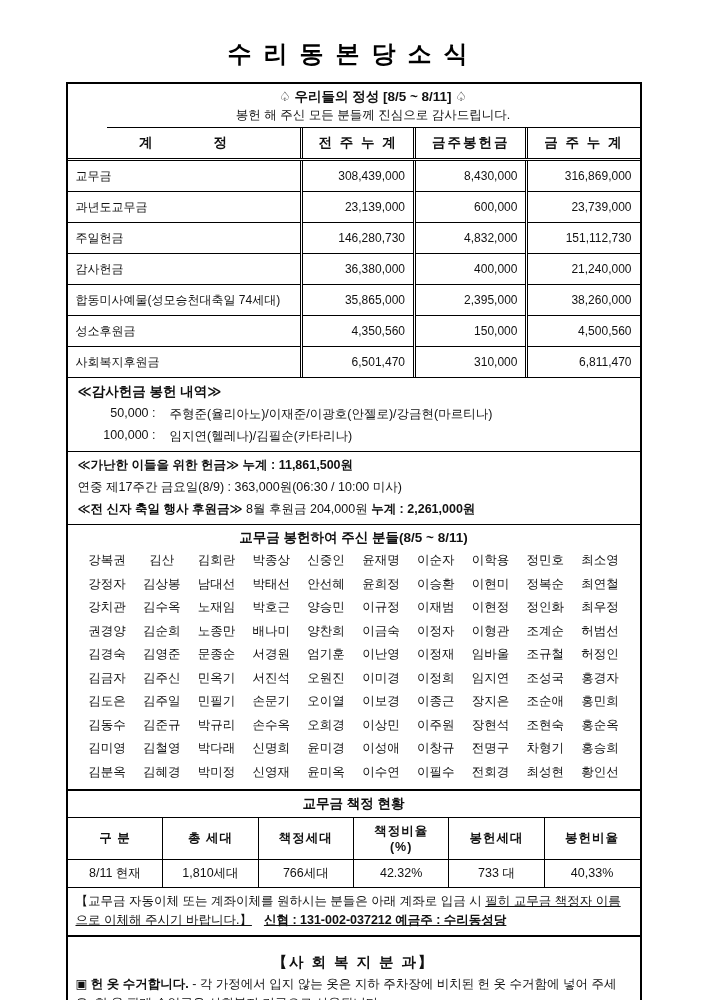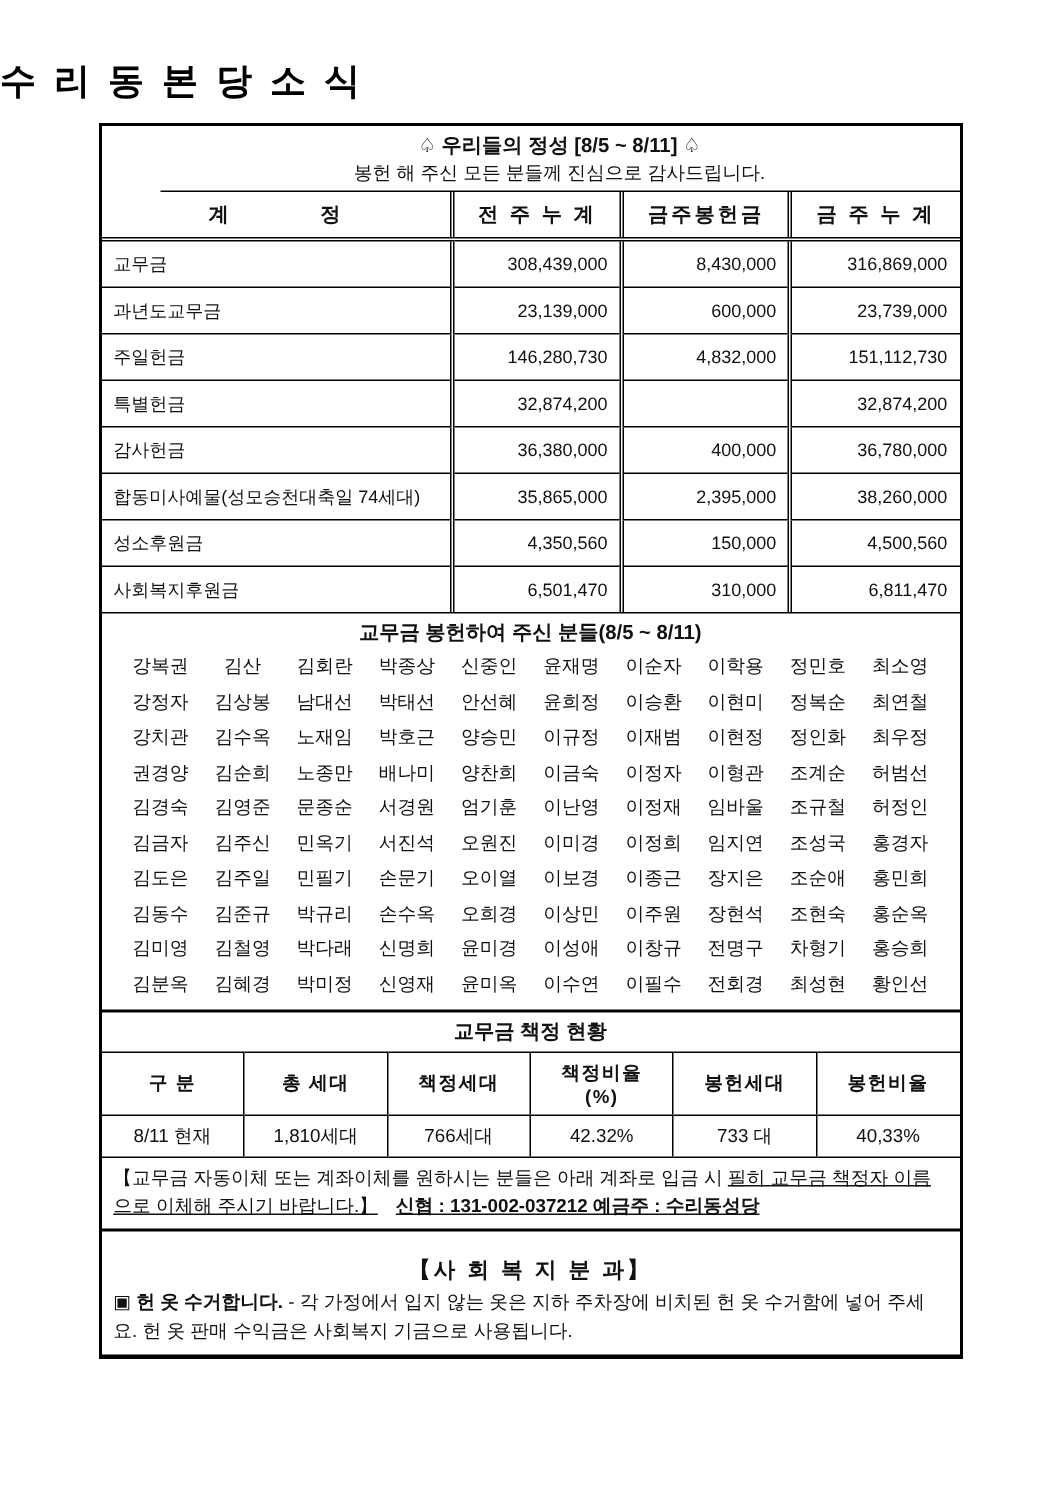--- a/index.html
+++ b/index.html
@@ -3,21 +3,21 @@
 <meta charset="utf-8">
 <style>
   * { box-sizing: border-box; margin: 0; padding: 0; }
   body {
     width: 707px; height: 1000px; background: #ffffff;
     font-family: "Liberation Sans", "DejaVu Sans", sans-serif;
     color: #111; overflow: hidden;
   }
   .page { width: 707px; height: 1000px; padding-top: 38px; }
   h1.masthead {
-    text-align: left; font-size: 24px; font-weight: bold;
+    text-align: center; font-size: 24px; font-weight: bold;
     letter-spacing: 12px; margin-bottom: 12px; color: #000;
   }
   .box {
     width: 576px; margin: 0 auto; border: 2px solid #000; background: #fff;
   }
   
   .devotion { text-align: center; padding: 4px 0 3px; border-bottom: 1px solid #000; margin-left: 39px; }
   .devotion-title { font-size: 13.5px; font-weight: bold; }
   .devotion-title .spade { font-weight: normal; font-size: 13px; }
   .devotion-sub { font-size: 12.5px; margin-top: 1px; }
@@ -118,30 +118,24 @@
           <td class="sep amount">600,000</td>
           <td class="sep amount">23,739,000</td>
         </tr>
           <tr>
           <td>주일헌금</td>
           <td class="sep amount">146,280,730</td>
           <td class="sep amount">4,832,000</td>
           <td class="sep amount">151,112,730</td>
         </tr>
           <tr>
-          <td>특별헌금</td>
-          <td class="sep amount">32,874,200</td>
-          <td class="sep amount"></td>
-          <td class="sep amount">32,874,200</td>
-        </tr>
-          <tr>
           <td>감사헌금</td>
           <td class="sep amount">36,380,000</td>
           <td class="sep amount">400,000</td>
-          <td class="sep amount">36,780,000</td>
+          <td class="sep amount">21,240,000</td>
         </tr>
           <tr>
           <td>합동미사예물(성모승천대축일  74세대)</td>
           <td class="sep amount">35,865,000</td>
           <td class="sep amount">2,395,000</td>
           <td class="sep amount">38,260,000</td>
         </tr>
           <tr>
           <td>성소후원금</td>
           <td class="sep amount">4,350,560</td>
@@ -151,21 +145,46 @@
           <tr>
           <td>사회복지후원금</td>
           <td class="sep amount">6,501,470</td>
           <td class="sep amount">310,000</td>
           <td class="sep amount">6,811,470</td>
         </tr>
         </tbody>
     </table>
     <div style="border-top:1px solid #000;"></div>
 
-
+    <div class="section">
+      <div class="sec-title">≪감사헌금 봉헌 내역≫</div>
+      <div>
+          <div class="t-line">
+          <span class="t-amount">50,000 :</span>
+          <span class="t-names">주형준(율리아노)/이재준/이광호(안젤로)/강금현(마르티나)</span>
+        </div>
+          <div class="t-line">
+          <span class="t-amount">100,000 :</span>
+          <span class="t-names">임지연(헬레나)/김필순(카타리나)</span>
+        </div>
+        </div>
+    </div>
+
+    <div class="section">
+      <div class="p-line first">
+        <span class="bold">≪가난한 이들을 위한 헌금≫</span>
+        <span class="bold">누계 : 11,861,500원</span>
+      </div>
+      <div class="p-line">연중 제17주간 금요일(8/9) : 363,000원(06:30 / 10:00 미사)</div>
+      <div class="p-line">
+        <span class="bold">≪전 신자 축일 행사 후원금≫</span>
+        <span>8월 후원금 204,000원</span>
+        <span class="bold">누계 : 2,261,000원</span>
+      </div>
+    </div>
 
     <div class="donors">
       <div class="donors-title">교무금 봉헌하여 주신 분들(8/5 ~ 8/11)</div>
       <div class="donors-grid">
           <span>강복권</span>
           <span>김산</span>
           <span>김회란</span>
           <span>박종상</span>
           <span>신중인</span>
           <span>윤재명</span>

